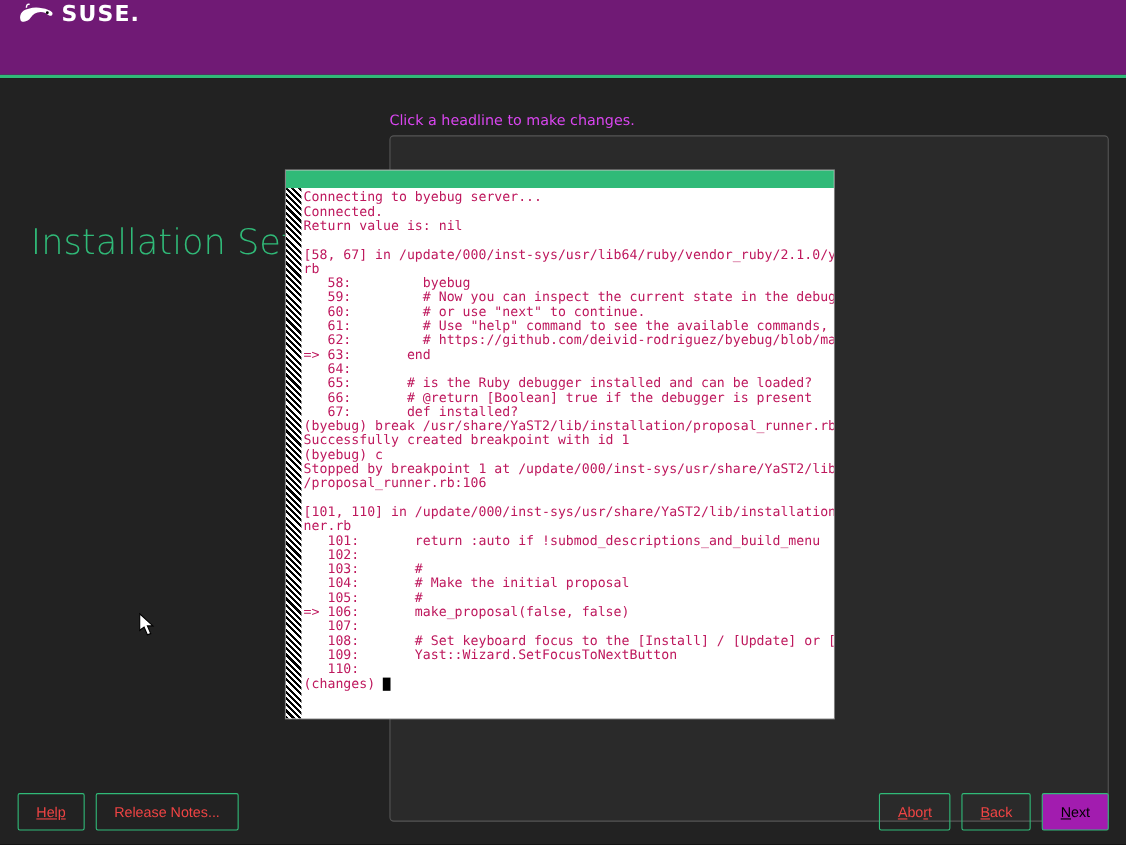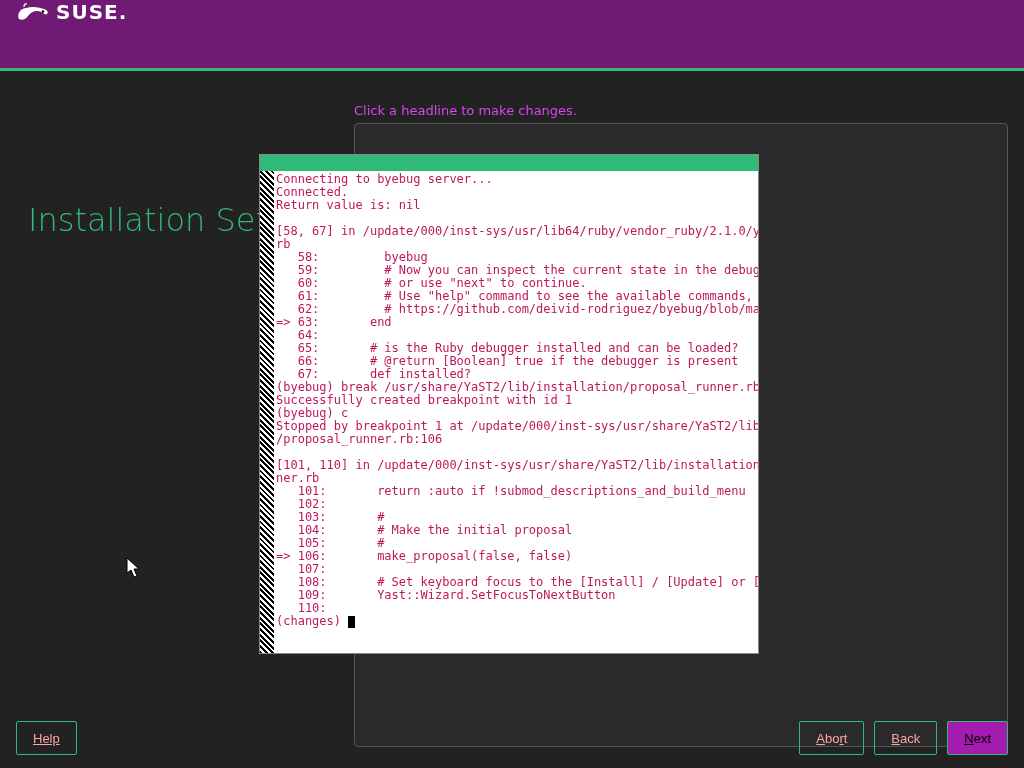--- a/index.html
+++ b/index.html
@@ -58,21 +58,21 @@
     display: flex;
     align-items: center;
     padding: 0 16px;
     gap: 10px;
   }
   .btn {
     height: 34px;
     padding: 0 16px;
     border: 1px solid #30ba78;
     background: transparent;
-    color: #fca5a5;
+    color: #ef4444;
     font-size: 13px;
     cursor: pointer;
     border-radius: 2px;
     display: inline-flex;
     align-items: center;
     justify-content: center;
   }
   .btn.primary {
     background: #a21caf;
     color: #000;
@@ -193,20 +193,23 @@
   </div>
 
   <svg class="cursor-pointer" viewBox="0 0 16 22">
     <path d="M1 1 L1 16 L5 13 L8 20 L11 19 L8 12 L13 12 Z" fill="#fff" stroke="#000" stroke-width="1"></path>
   </svg>
 
   <div class="footer">
     <button class="btn">
         <span class="u">Help</span>
       </button>
+    <button class="btn">
+        <span>Release Notes...</span>
+      </button>
     <div class="spacer"></div>
     <button class="btn">
         <span><span class="u">A</span>bo<span class="u">r</span>t</span>
       </button>
     <button class="btn">
         <span><span class="u">B</span>ack</span>
       </button>
     <button class="btn primary">
         <span><span class="u">N</span>ext</span>
       </button>

